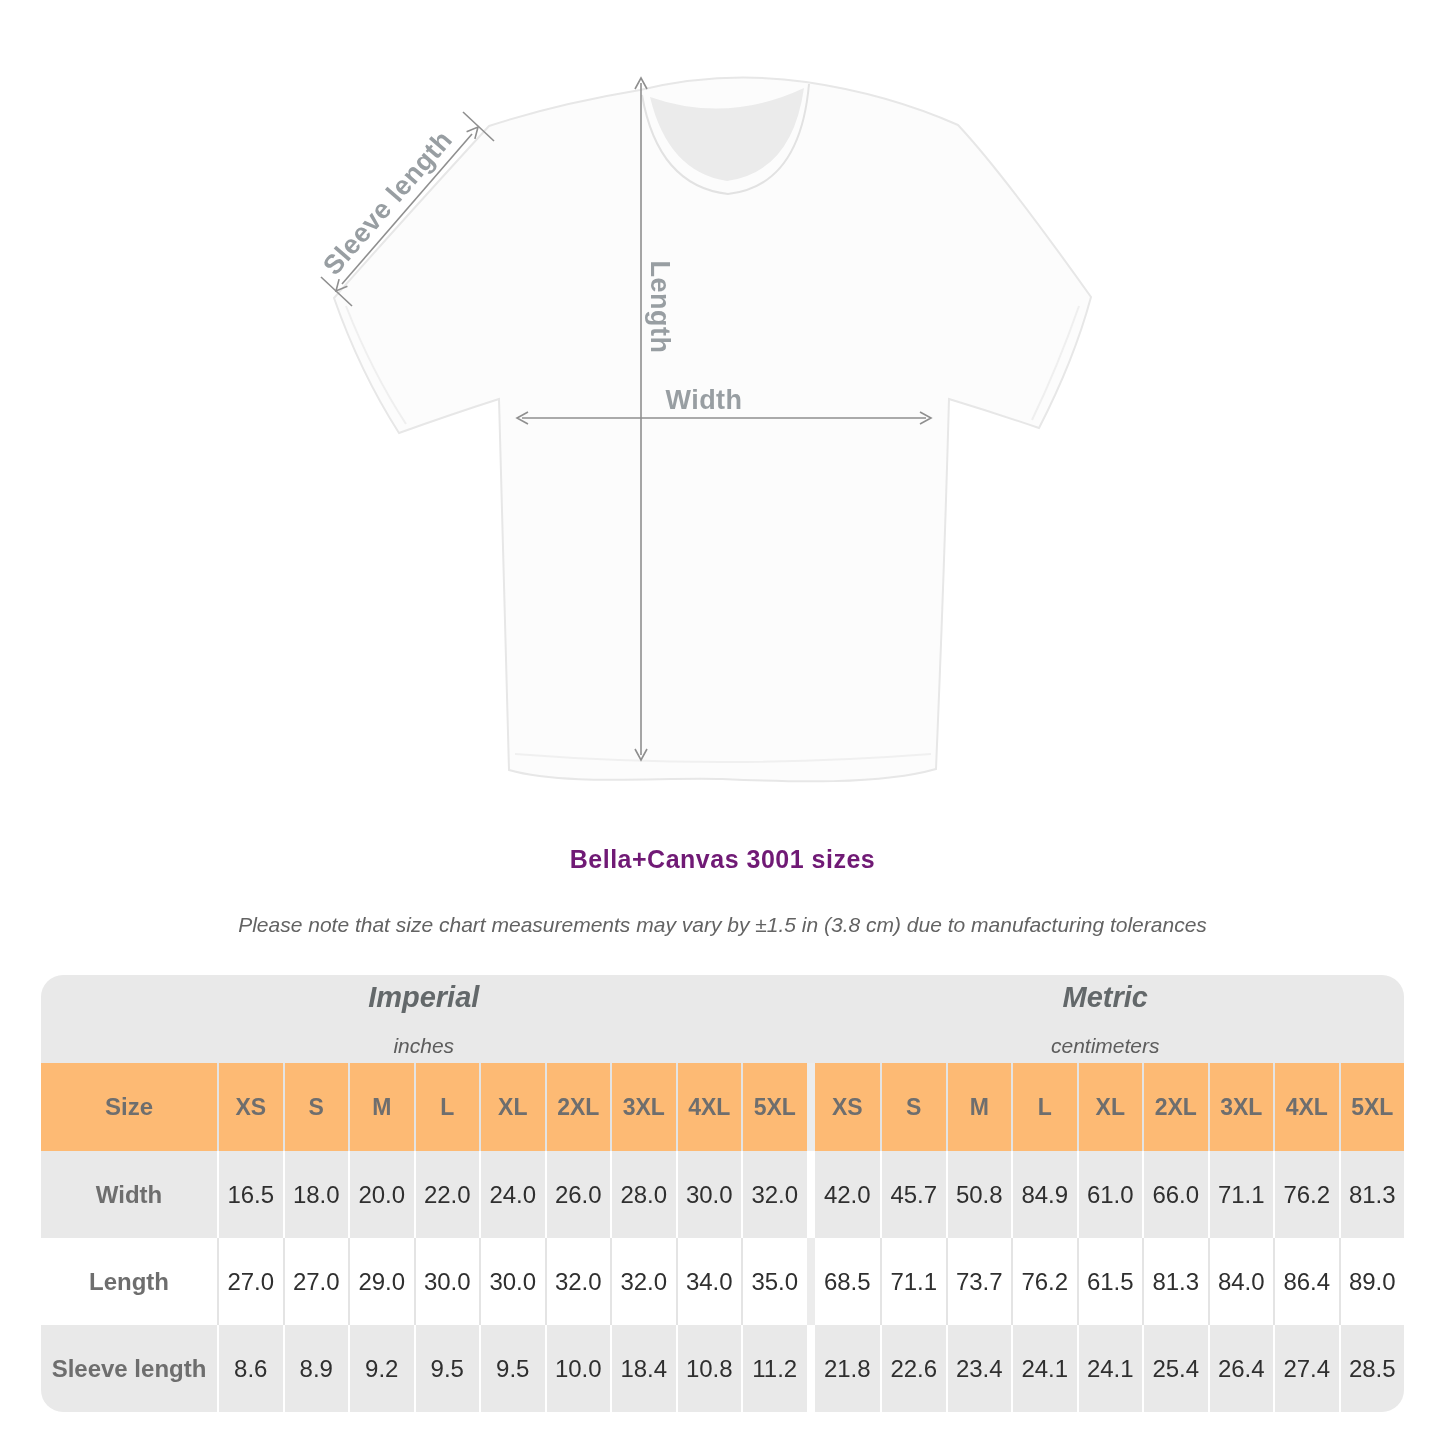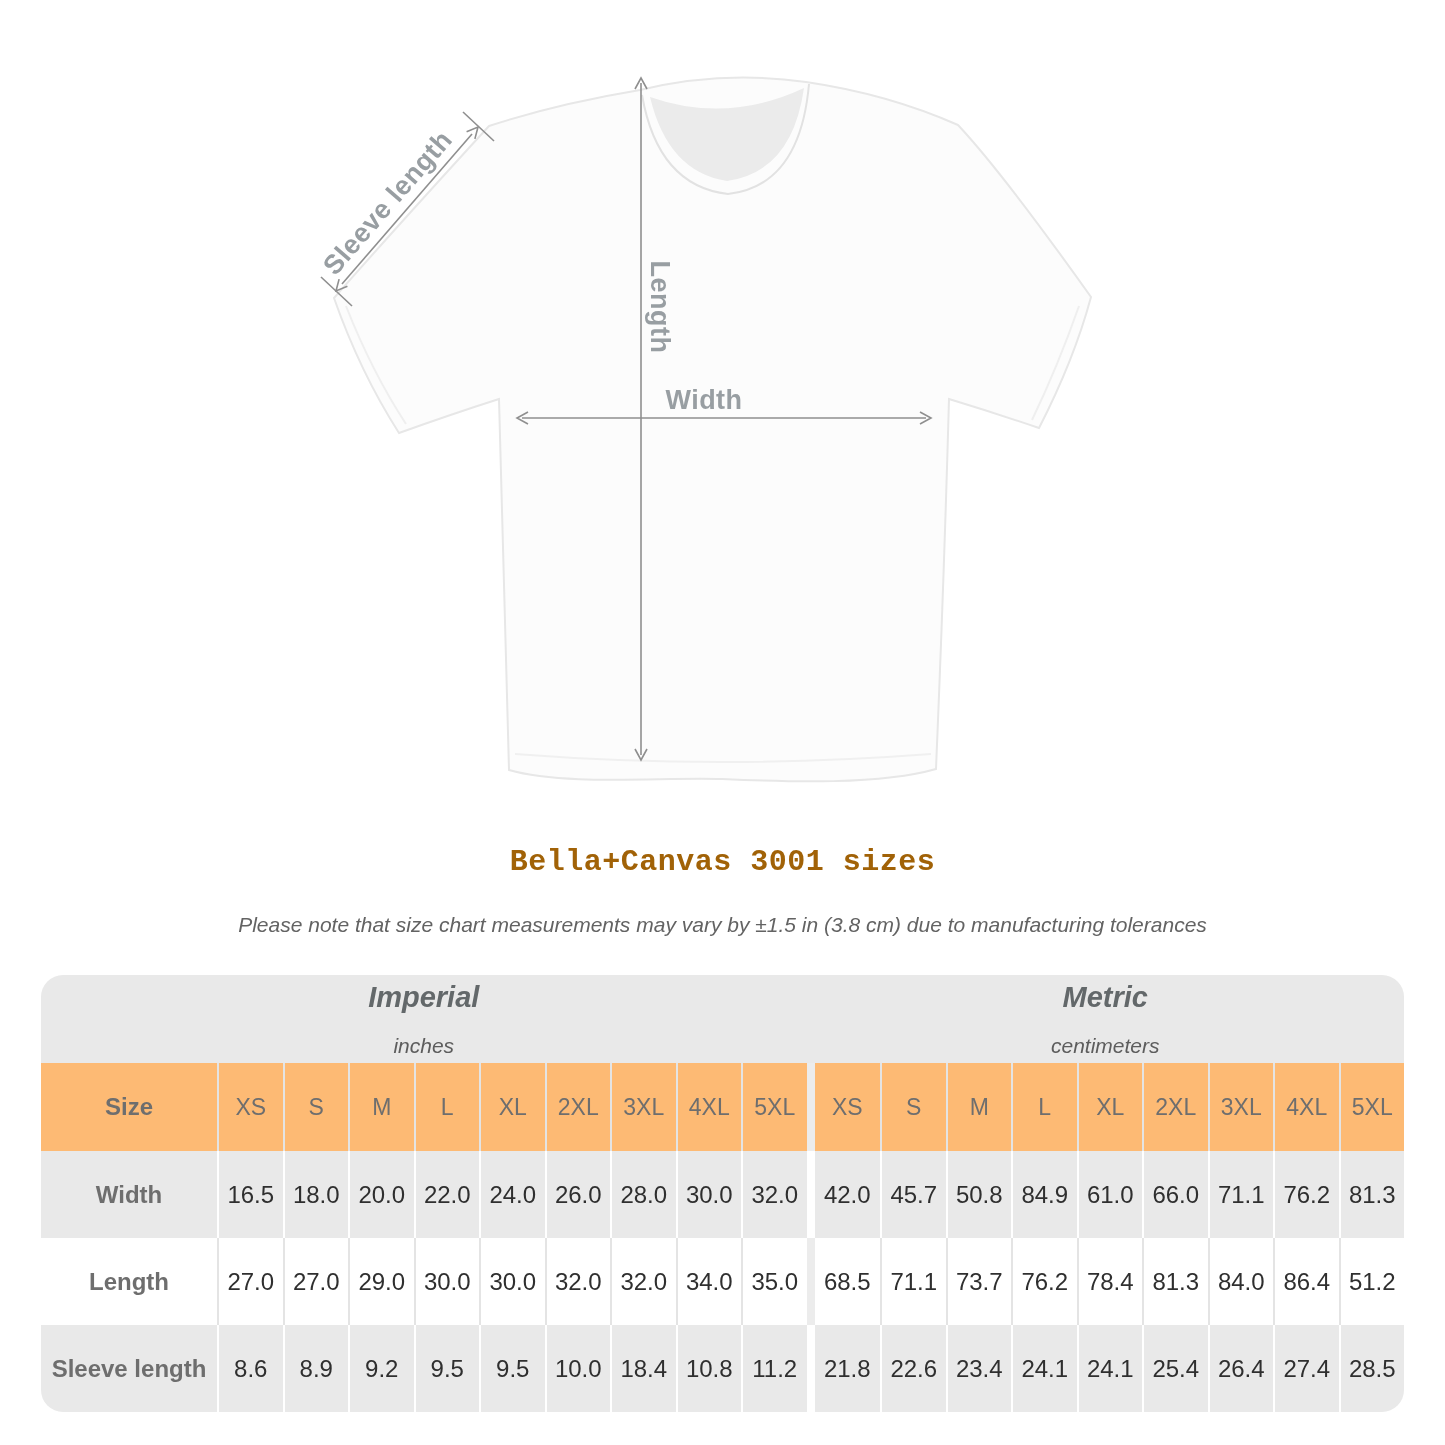--- a/index.html
+++ b/index.html
@@ -13,21 +13,21 @@
   .dim-label{
     position:absolute;font-weight:bold;font-size:27px;color:#989ea2;
     letter-spacing:.5px;white-space:nowrap;
   }
   .lbl-sleeve{left:388px;top:203px;transform:translate(-50%,-50%) rotate(-49deg);}
   .lbl-length{left:659px;top:307px;transform:translate(-50%,-50%) rotate(90deg);}
   .lbl-width{left:704px;top:400px;transform:translate(-50%,-50%);}
   
   .chart-title{
     position:absolute;left:0;top:845px;width:1445px;text-align:center;
-    font-size:30px;font-weight:bold;color:#a16207;letter-spacing:.5px;font-family:Liberation Mono, monospace;
+    font-size:25px;font-weight:bold;color:#701a75;letter-spacing:.5px;
   }
   .chart-subtitle{
     position:absolute;left:0;top:913px;width:1445px;text-align:center;
     font-size:21px;font-style:italic;color:#636363;
   }
   
   .size-table{
     position:absolute;left:41px;top:975px;width:1363px;
     background:#e9e9e9;border-radius:22px;overflow:hidden;
   }
@@ -44,21 +44,21 @@
   .cell{
     display:flex;align-items:center;justify-content:center;
     font-size:24px;color:#2f2f2f;box-sizing:border-box;height:100%;
   }
   .white .cell.sep,.sizes .cell.sep{border-left:2px solid #e4e4e4;}
   .gray .cell.sep{border-left:2px solid #ffffff;}
   .divcell{height:100%;}
   .white .divcell,.sizes .divcell{background:#ececec;}
   .gray .divcell{background:#ffffff;}
   .rlabel{font-weight:bold;color:#6e6e6e;font-size:24px;}
-  .shead{font-weight:normal;color:#6e6e6e;font-size:23px;}
+  .shead{font-weight:bold;color:#6e6e6e;font-size:23px;}
   .sec{grid-row:1;display:flex;flex-direction:column;justify-content:center;align-items:center;height:100%;}
   .sec-imperial{grid-column:1/11;}
   .sec-metric{grid-column:11/21;}
   .sec-name{font-weight:bold;font-style:italic;font-size:29px;color:#63686a;}
   .sec-unit{font-style:italic;font-size:21px;color:#5d5d5d;margin-top:20px;}
 </style>
 </head>
 <body>
 
 <div class="stage">
@@ -188,25 +188,25 @@
       <div class="cell sep">30.0</div>
       <div class="cell sep">32.0</div>
       <div class="cell sep">32.0</div>
       <div class="cell sep">34.0</div>
       <div class="cell sep">35.0</div>
       <div class="divcell"></div>
       <div class="cell">68.5</div>
       <div class="cell sep">71.1</div>
       <div class="cell sep">73.7</div>
       <div class="cell sep">76.2</div>
-      <div class="cell sep">78.4</div>
+      <div class="cell sep">61.5</div>
       <div class="cell sep">81.3</div>
       <div class="cell sep">84.0</div>
       <div class="cell sep">86.4</div>
-      <div class="cell sep">51.2</div>
+      <div class="cell sep">89.0</div>
     </div>
 
     <div class="trow data gray">
       <div class="cell rlabel">Sleeve length</div>
       <div class="cell sep">8.6</div>
       <div class="cell sep">8.9</div>
       <div class="cell sep">9.2</div>
       <div class="cell sep">9.5</div>
       <div class="cell sep">9.5</div>
       <div class="cell sep">10.0</div>

